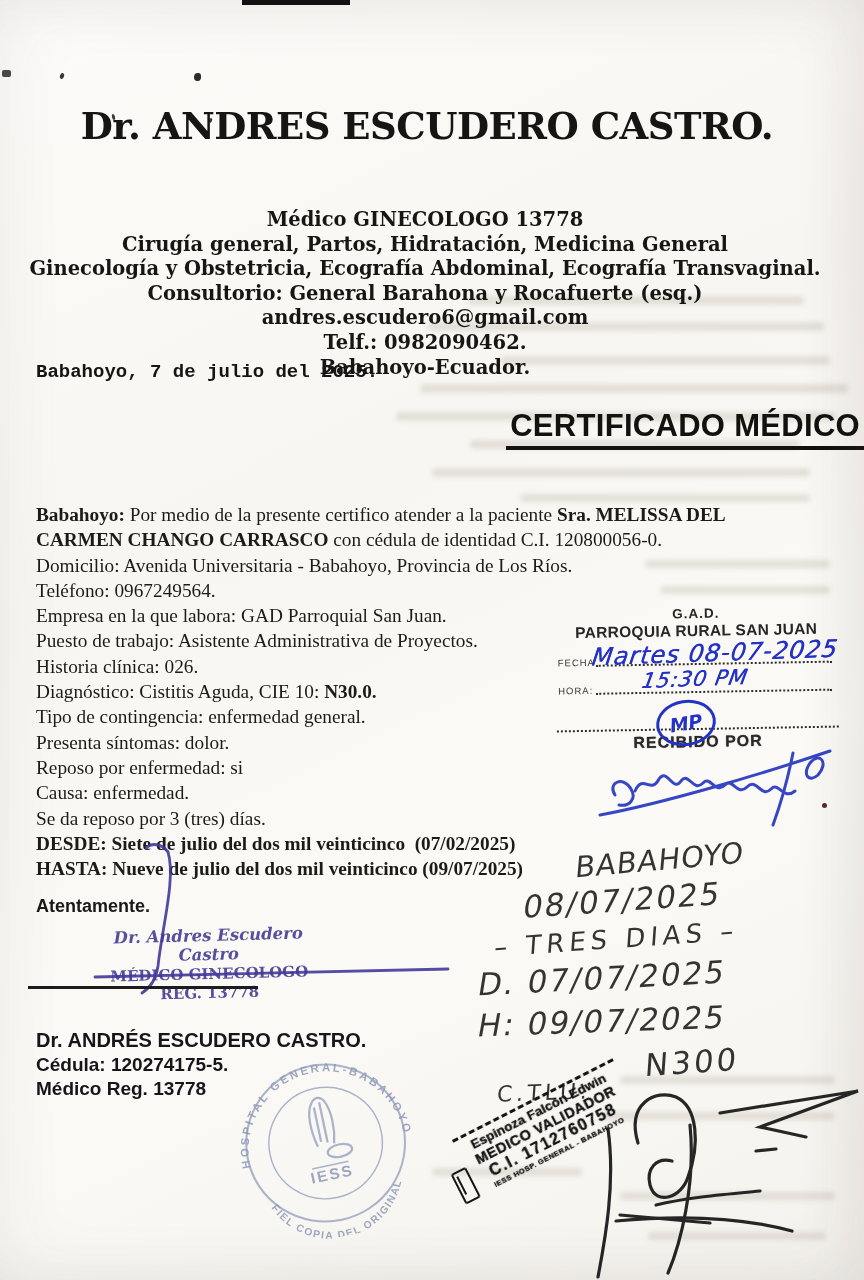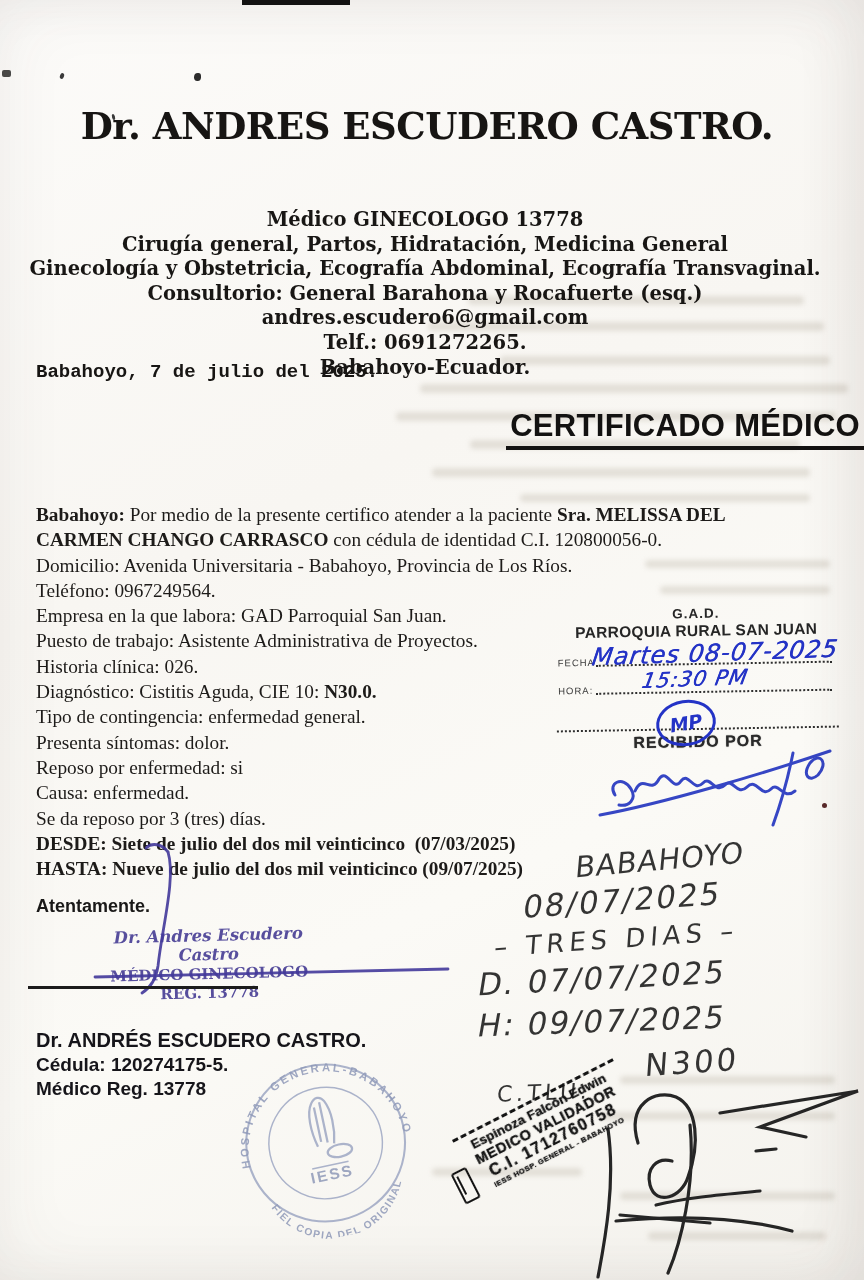--- a/index.html
+++ b/index.html
@@ -143,21 +143,21 @@
   <div class="bl b14"></div>
   <div class="bl b15"></div>
 
   <div class="hdr-name">Dr. ANDRES ESCUDERO CASTRO.</div>
   <div class="hdr-sub">
     <div>Médico GINECOLOGO 13778</div>
     <div>Cirugía general, Partos, Hidratación, Medicina General</div>
     <div>Ginecología y Obstetricia, Ecografía Abdominal, Ecografía Transvaginal.</div>
     <div>Consultorio: General Barahona y Rocafuerte (esq.)</div>
     <div>andres.escudero6@gmail.com</div>
-    <div>Telf.: 0691272265.</div>
+    <div>Telf.: 0982090462.</div>
     <div>Babahoyo-Ecuador.</div>
   </div>
 
   <div class="dateline">Babahoyo, 7 de julio del 2025.</div>
 
   <div class="title-wrap">
     <span class="title-txt">CERTIFICADO MÉDICO</span>
   </div>
 
   <div class="body-block">
@@ -167,21 +167,21 @@
     <div class="b-line">Teléfono: 0967249564.</div>
     <div class="b-line">Empresa en la que labora: GAD Parroquial San Juan.</div>
     <div class="b-line">Puesto de trabajo: Asistente Administrativa de Proyectos.</div>
     <div class="b-line">Historia clínica: 026.</div>
     <div class="b-line"><span>Diagnóstico: Cistitis Aguda, CIE 10: </span><span class="bb">N30.0.</span></div>
     <div class="b-line">Tipo de contingencia: enfermedad general.</div>
     <div class="b-line">Presenta síntomas: dolor.</div>
     <div class="b-line">Reposo por enfermedad: si</div>
     <div class="b-line">Causa: enfermedad.</div>
     <div class="b-line">Se da reposo por 3 (tres) días.</div>
-    <div class="b-line bb">DESDE: Siete de julio del dos mil veinticinco  (07/03/2025)</div>
+    <div class="b-line bb">DESDE: Siete de julio del dos mil veinticinco  (07/02/2025)</div>
     <div class="b-line bb">HASTA: Nueve de julio del dos mil veinticinco (09/07/2025)</div>
   </div>
 
   <div class="gad">
     <div class="gad-l1">G.A.D.</div>
     <div class="gad-l2">PARROQUIA RURAL SAN JUAN</div>
     <div class="gad-row">
       <span class="gad-label">FECHA</span>
       <span class="gad-dots"></span>
     </div>

